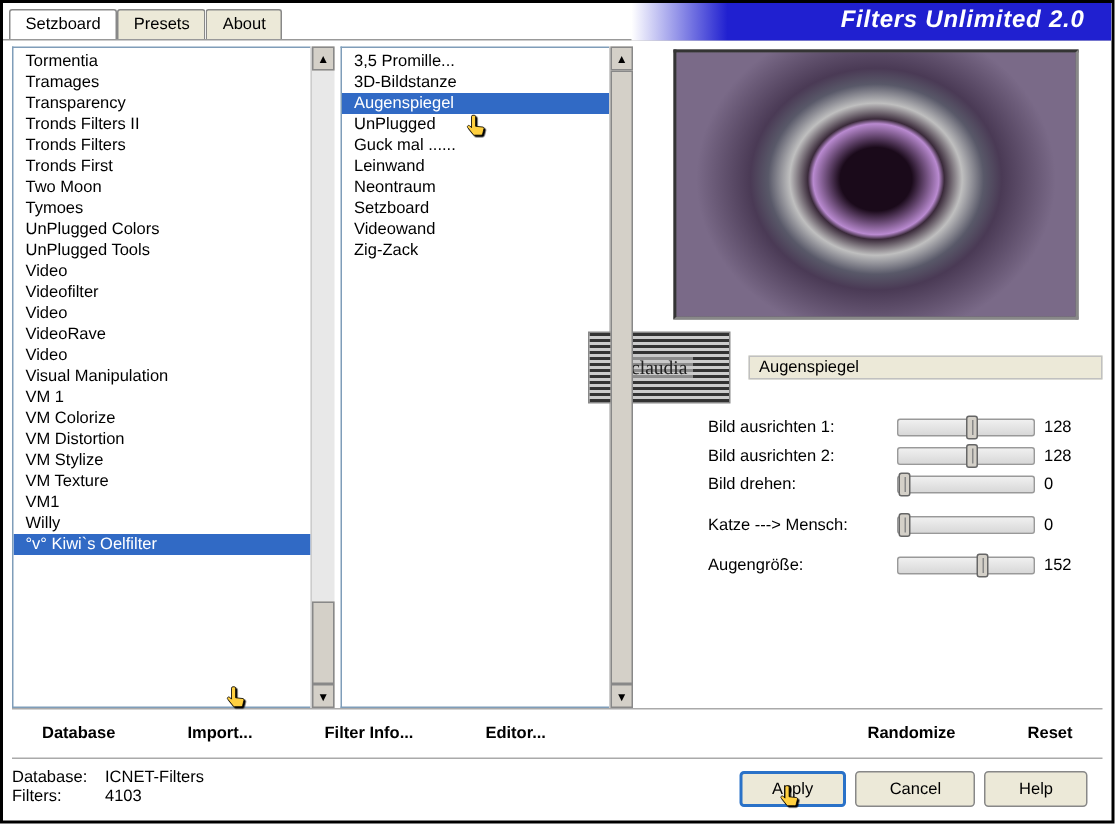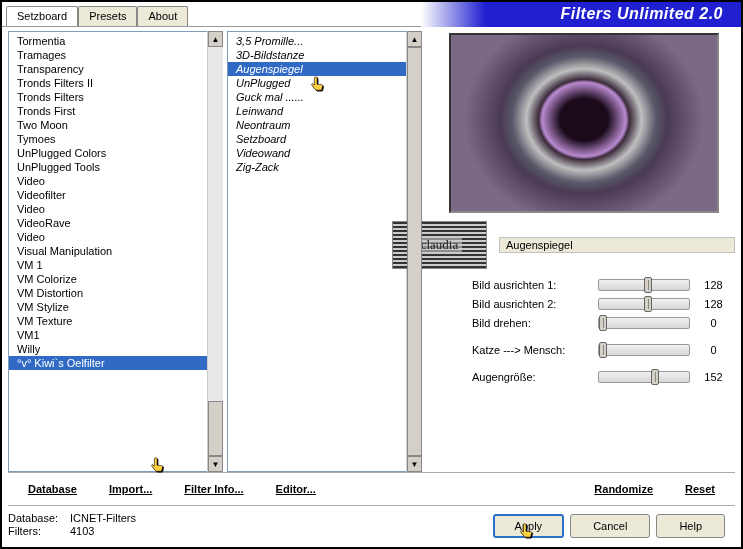--- a/index.html
+++ b/index.html
@@ -5,38 +5,38 @@
 * { margin: 0; padding: 0; box-sizing: border-box; font-family: Arial, sans-serif; font-size: 11px; }
 body { background: #fff; width: 743px; height: 549px; border: 2px solid #000; position: relative; overflow: hidden; }
 .header-bar { height: 25px; background: #fff; position: relative; border-bottom: 1px solid #999; }
 .title-banner { position: absolute; right: 0; top: 0; height: 25px; width: 320px; background: linear-gradient(90deg, #fff 0%, #2020d0 20%, #2020d0 100%); color: #fff; font-style: italic; font-weight: bold; font-size: 16px; text-align: right; padding: 3px 18px 0 0; letter-spacing: 0.5px; }
 .tabs { position: absolute; left: 4px; top: 4px; display: flex; gap: 0; }
 .tab { padding: 3px 10px 4px 10px; border: 1px solid #888; border-bottom: none; background: #ece9d8; border-radius: 2px 2px 0 0; margin-right: 0px; cursor: pointer; }
 .tab.active { background: #fff; position: relative; z-index: 2; }
 .main-area { display: flex; height: 445px; padding: 4px 6px 0 6px; gap: 4px; }
 .left-list, .mid-list { border: 1px solid #7f9db9; background: #fff; overflow-y: auto; padding: 2px 0; }
 .left-list { width: 195px; }
-.mid-list { width: 195px; font-style: italic; }
+.mid-list { width: 195px; }
 .right-panel { flex: 1; padding-left: 6px; display: flex; flex-direction: column; }
 .list-item { padding: 1px 6px 1px 8px; cursor: pointer; white-space: nowrap; position: relative; }
 .list-item.selected { background: #316ac5; color: #fff; }
 .preview-box { width: 270px; height: 180px; border: 2px inset #888; margin: 2px auto 6px auto; background: #5a5a5a; display: flex; align-items: center; justify-content: center; }
 .preview-img { width: 100%; height: 100%; background: radial-gradient(ellipse 45% 60% at 50% 48%, #1a0a1a 20%, #b98ad0 35%, #3a2a3a 38%, #bfbfbf 48%, #595969 60%, #4a3a55 70%, #7a6a88 100%); position: relative; overflow: hidden; }
 .logo-row { display: flex; align-items: center; gap: 12px; margin-left: -40px; padding: 2px 0 6px 0; }
 .logo-thumb { width: 95px; height: 48px; border: 1px solid #888; background: repeating-linear-gradient(0deg, #333 0 2px, #ccc 2px 4px); display: flex; align-items: center; justify-content: center; }
 .logo-thumb span { font-family: cursive; font-size: 13px; color: #222; background: rgba(200,200,200,0.6); padding: 1px 4px; }
 .filter-label-bar { flex: 1; background: #ece9d8; height: 16px; padding: 1px 6px; border: 1px solid #c0c0c0; }
 .param-row { display: flex; align-items: center; padding: 1px 4px 1px 40px; min-height: 19px; }
 .param-label { width: 120px; }
 .param-slider { flex: 1; height: 12px; background: linear-gradient(180deg, #f0f0f0, #d8d8d8); border: 1px solid #999; position: relative; margin: 0 6px; border-radius: 2px; }
 .param-thumb { position: absolute; top: -3px; width: 8px; height: 16px; background: #d4d0c8; border: 1px solid #666; border-radius: 2px; }
 .param-thumb::after{content:'';position:absolute;left:3px;top:2px;width:1px;height:10px;background:#888;}
-.param-value { width: 35px; text-align: center; }
+.param-value { width: 35px; text-align: left; }
 .param-spacer { height: 8px; }
-.toolbar-row { border-top: 1px solid #aaa; border-bottom: 1px solid #aaa; padding: 6px 4px; display: flex; gap: 0px; margin: 0 6px; text-decoration: underline; }
+.toolbar-row { border-top: 1px solid #aaa; border-bottom: 1px solid #aaa; padding: 6px 4px; display: flex; gap: 16px; margin: 0 6px; }
 .tool-btn, .flat-btn { padding: 4px 16px; cursor: pointer; font-weight: bold; background: transparent; border: none; }
 .status-row { display: flex; align-items: center; padding: 4px 6px 0 6px; }
 .status-left { display: flex; flex-direction: column; gap: 1px; }
 .status-item { display: flex; }
 .status-label { width: 62px; }
 .btn-row { margin-left: auto; display: flex; gap: 6px; padding: 4px 10px 0 0; }
 .push-btn { padding: 5px 22px; background: #ece9d8; border: 1px solid #888; border-radius: 3px; cursor: pointer; }
 .push-btn.primary { border: 2px solid #2a72c8; padding: 4px 20px; }
 .scrollbar-custom { width: 16px; background: #e8e8e8; border-left: 1px solid #ccc; display: flex; flex-direction: column; }
 .sb-arrow { height: 16px; background: #d4d0c8; border: 1px solid #888; display: flex; align-items: center; justify-content: center; font-size: 8px; cursor: pointer;}

